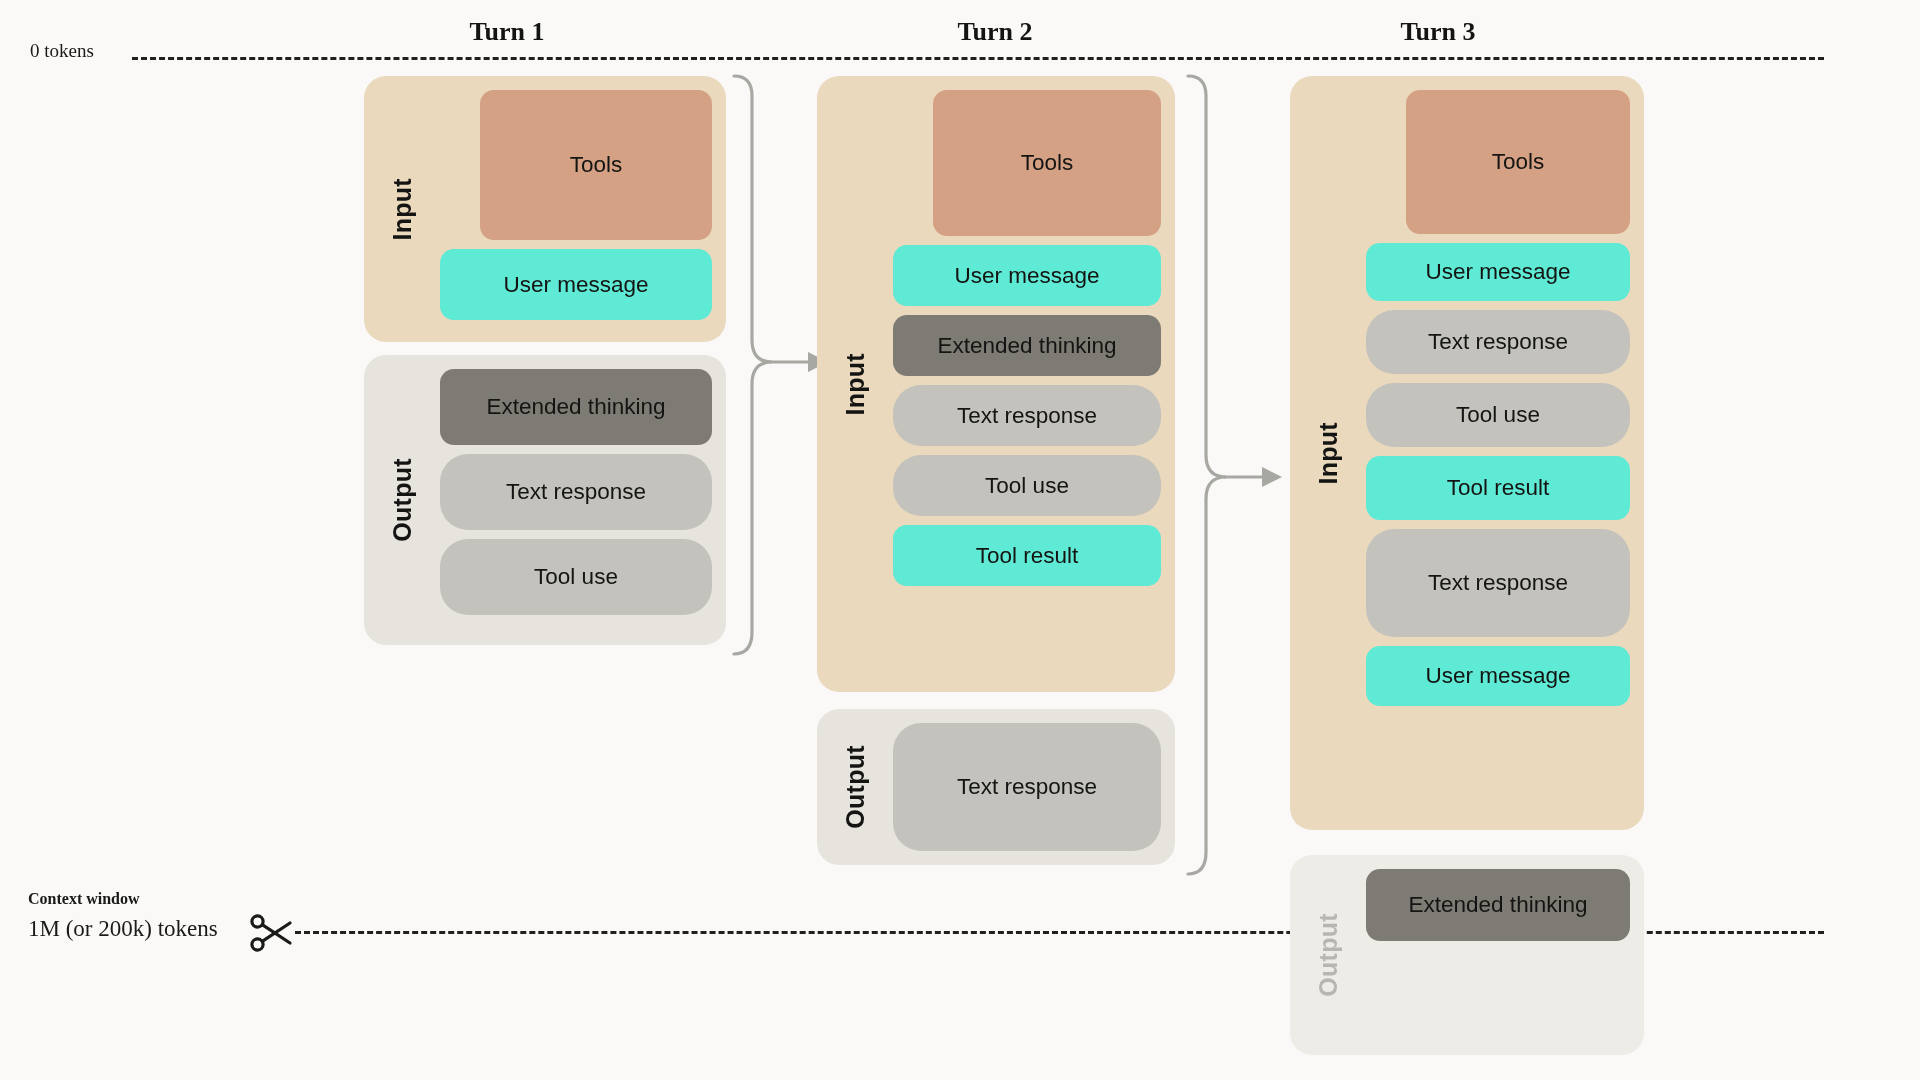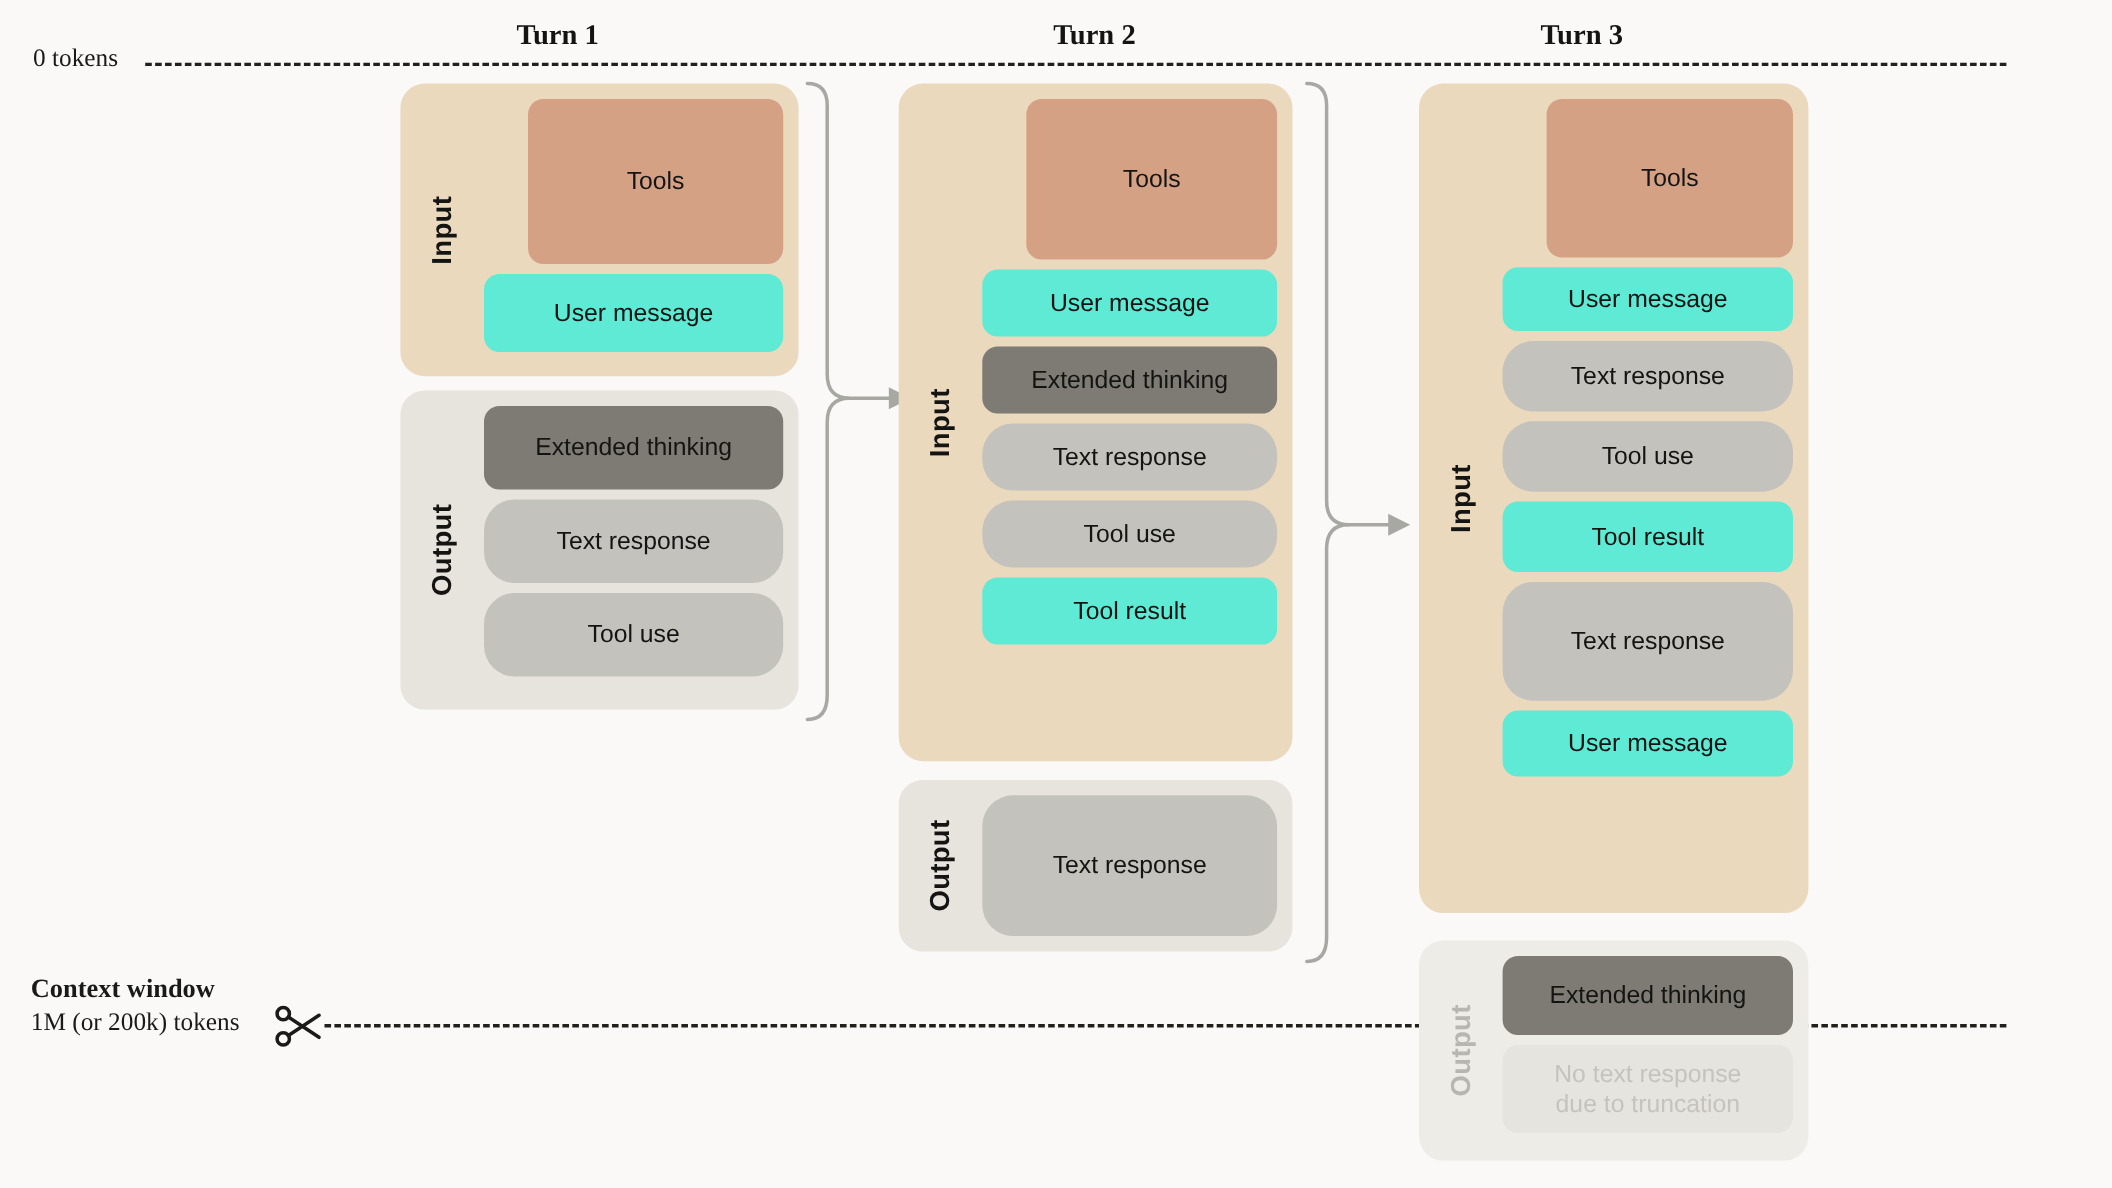--- a/index.html
+++ b/index.html
@@ -42,32 +42,32 @@
 
   .axis-label {
     position: absolute;
     font-family: "Liberation Serif", serif;
     color: #1a1a18;
     white-space: nowrap;
   }
   .label-zero {
     left: 30px;
     top: 40px;
-    font-size: 23px;
+    font-size: 19px;
   }
   .label-ctx {
     left: 28px;
     top: 884px;
     font-size: 23px;
     line-height: 30px;
   }
   .label-ctx .ctx-title {
     display: block;
     font-weight: bold;
-    font-size: 24px;
+    font-size: 16px;
   }
   .label-ctx .ctx-sub {
     display: block;
     font-size: 23px;
   }
 
   .scissors {
     position: absolute;
     left: 250px;
     top: 913px;
@@ -262,19 +262,17 @@
         <div class="blk tone-orange" style="height:60px;">User message</div>
       </div>
     </div>
 
     <div class="group truncated" style="left:1290px;top:855px;width:354px;height:200px;">
       <div class="group-label">
         <span>Output</span>
       </div>
       <div class="group-stack">
         <div class="blk tone-dark-gray" style="height:72px;">Extended thinking</div>
-        <div class="blk tone-ghost" style="height:80px;white-space:pre-line;">No text response
-due to truncation</div>
       </div>
     </div>
   </div>
 
 </div>
 
 </body></html>

